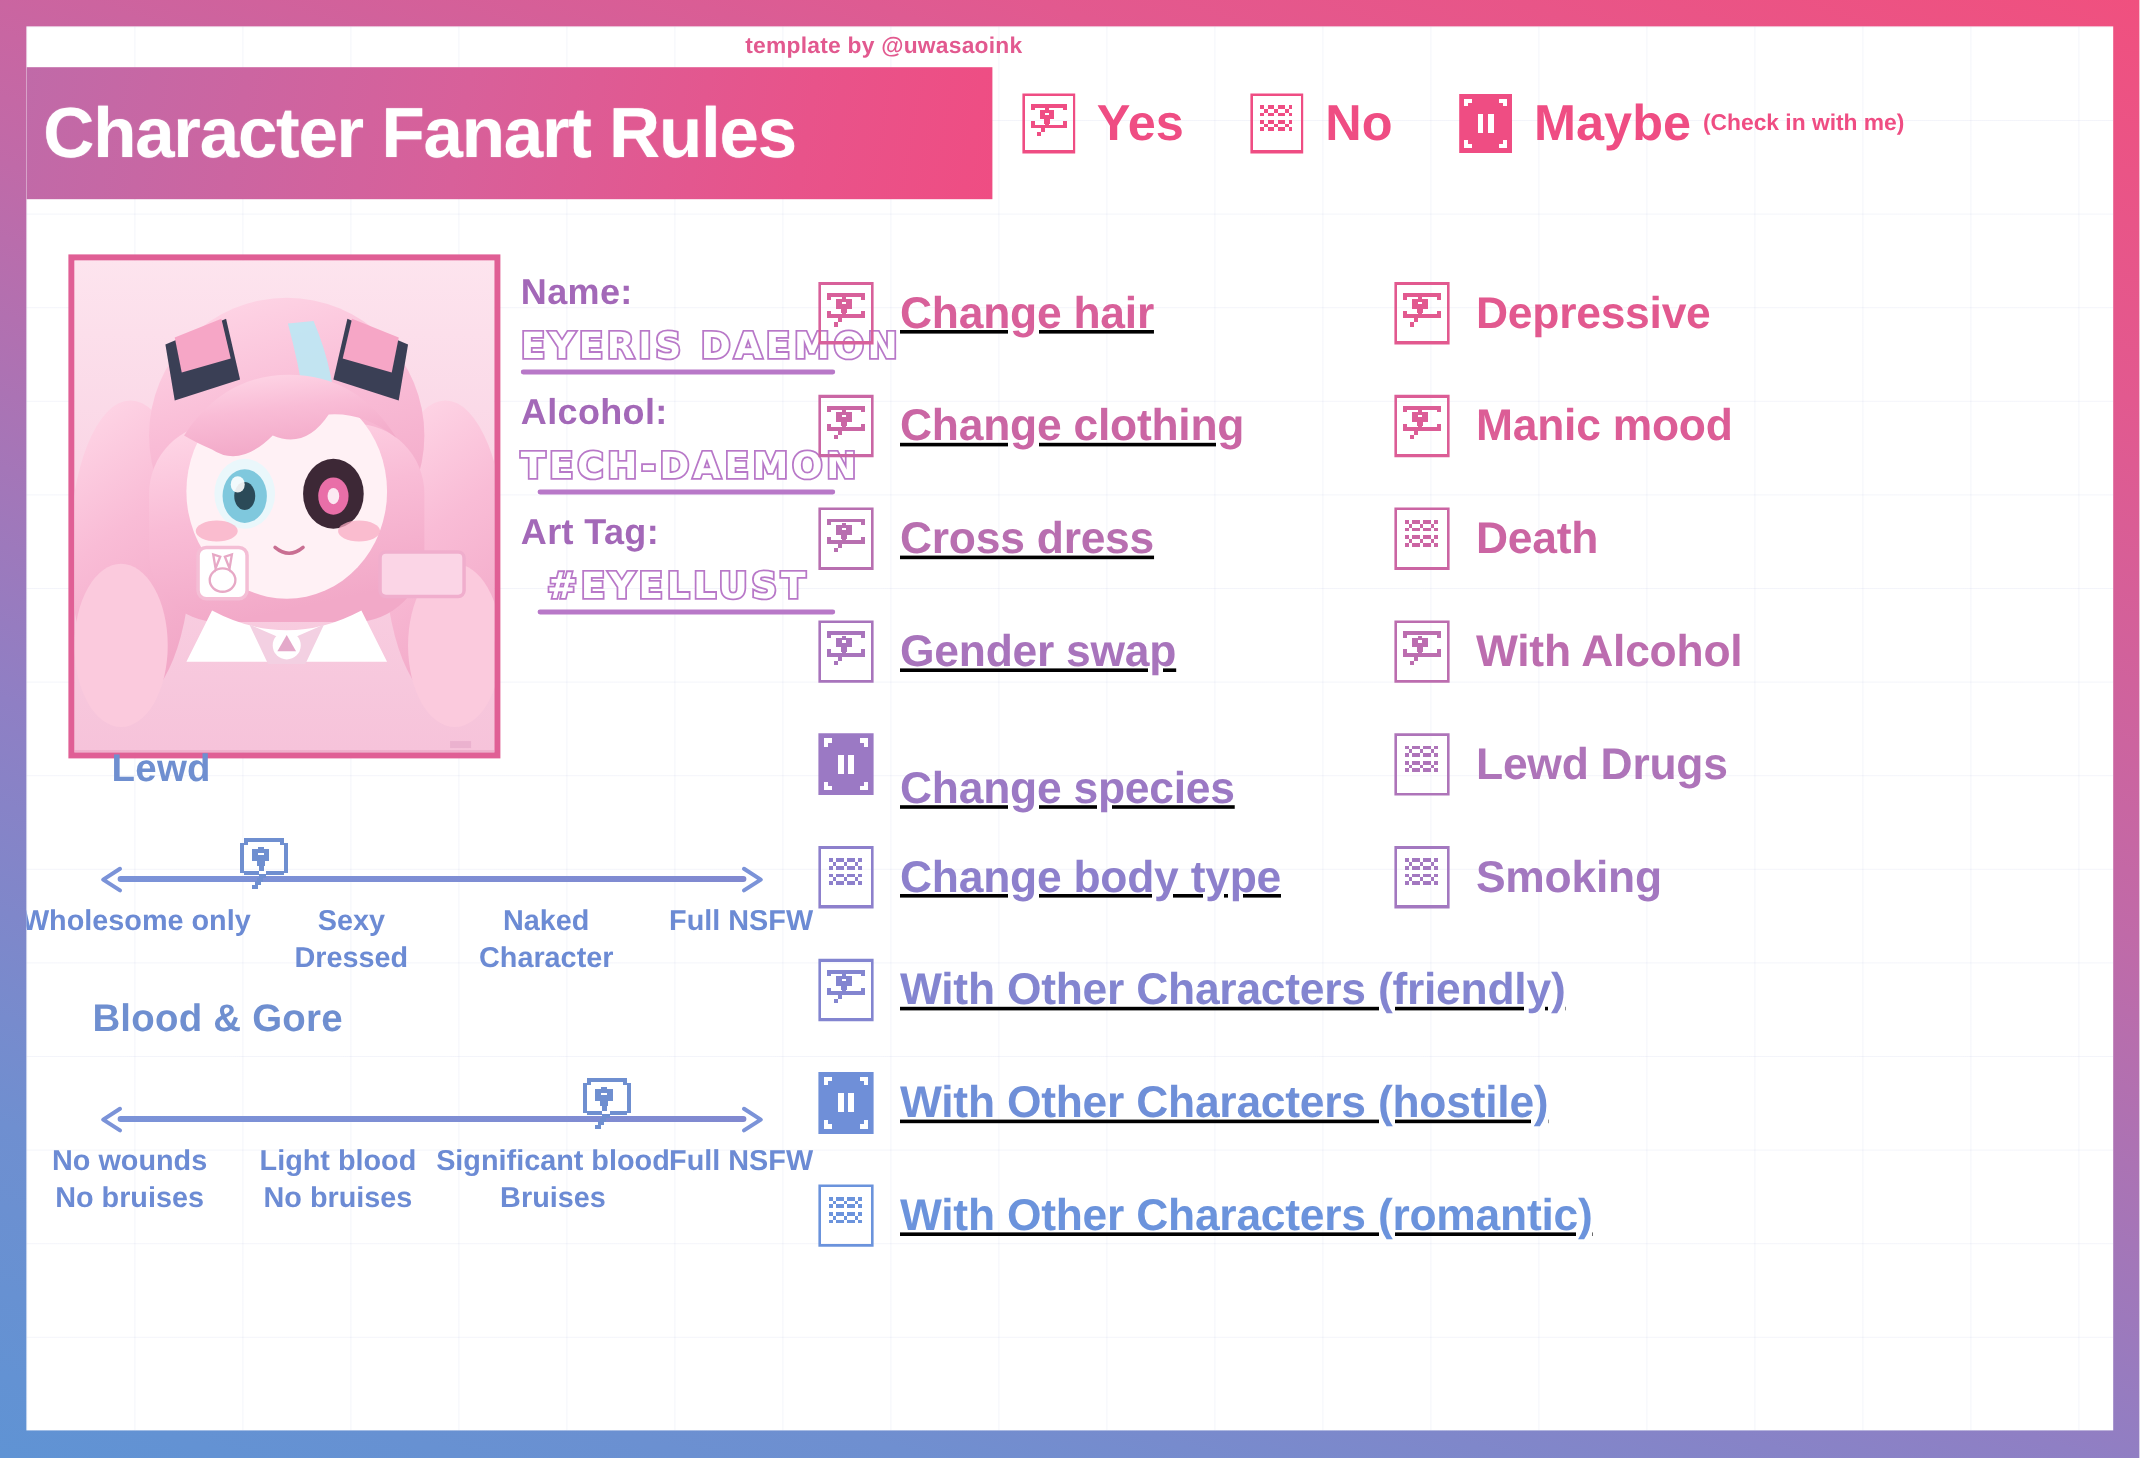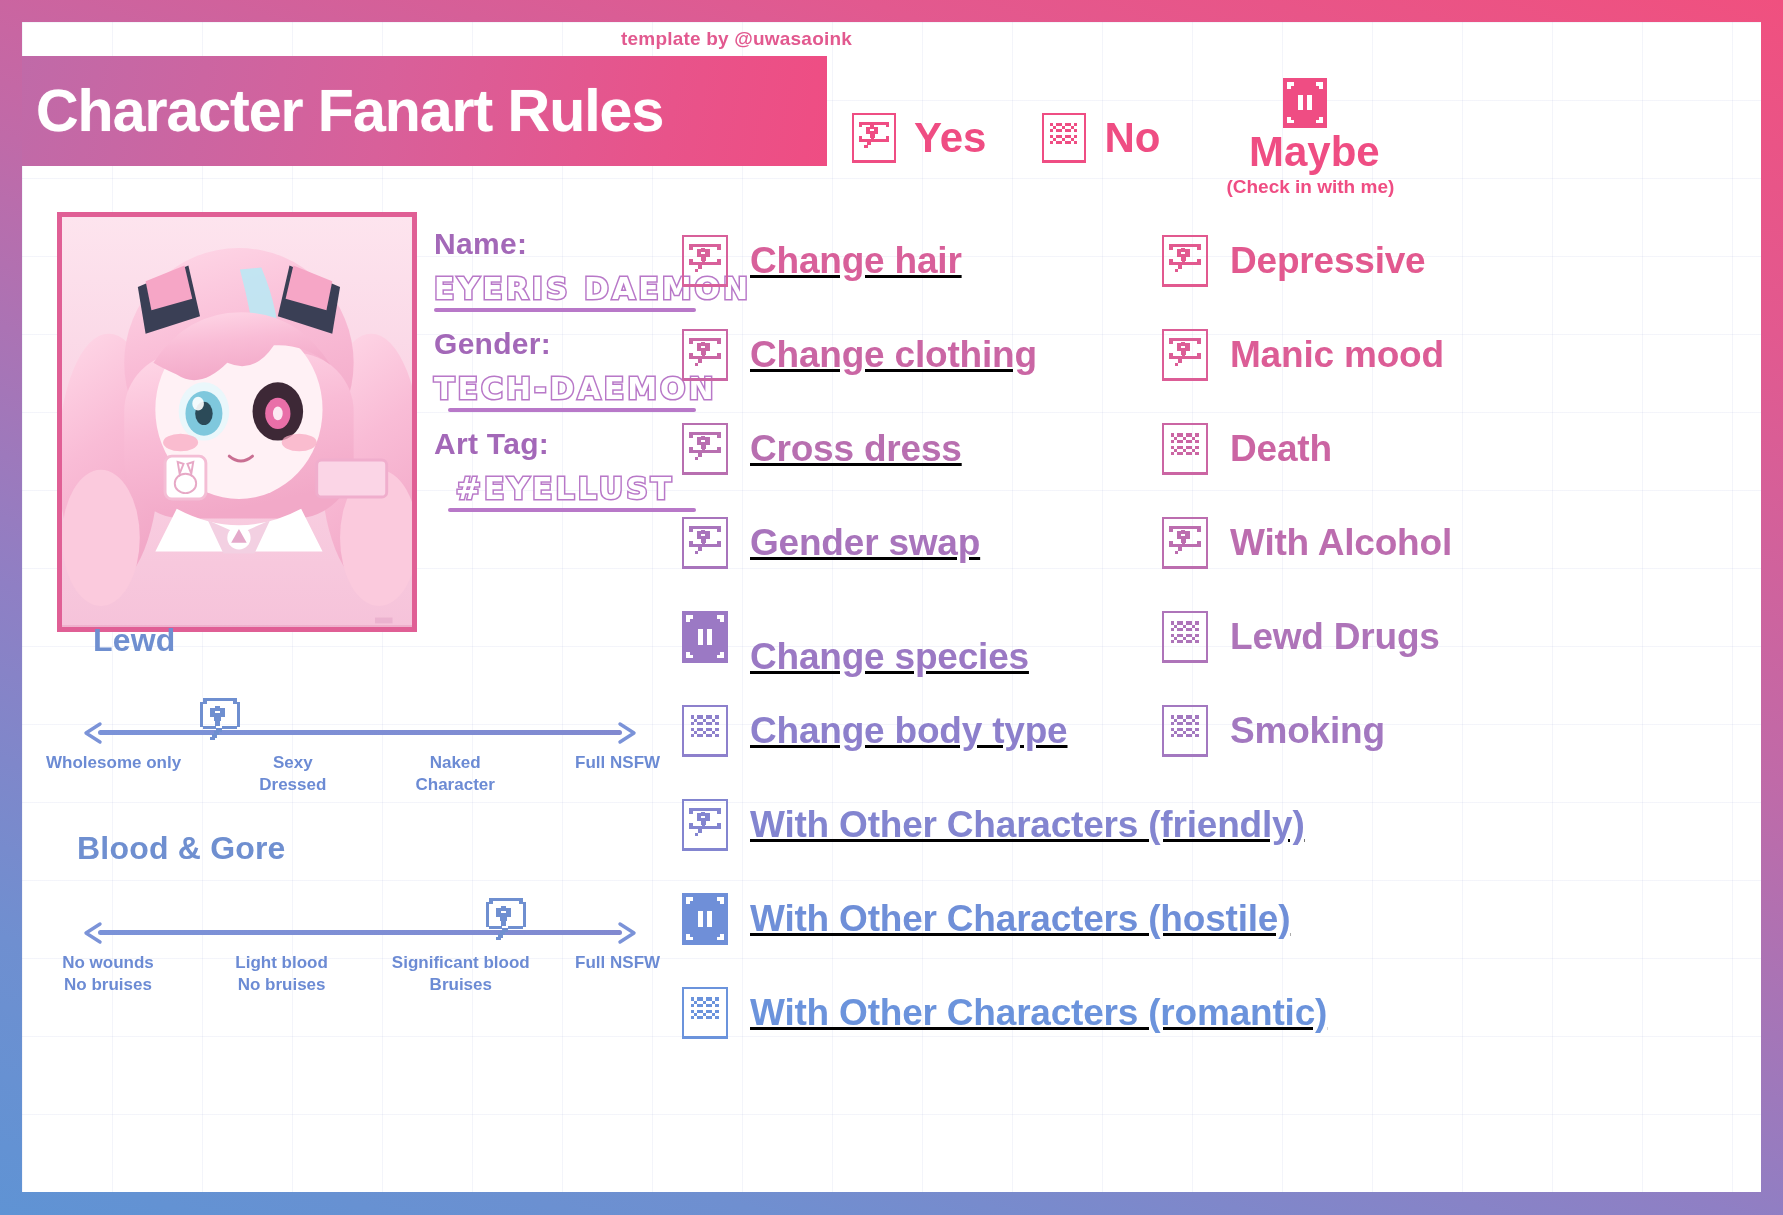--- a/index.html
+++ b/index.html
@@ -55,21 +55,21 @@
   }
 
   
   .legend {
     position: absolute;
     left: 830px; top: 56px;
     display: flex; align-items: center;
     gap: 0px;
   }
   .legend .lg { display: flex; align-items: center; margin-right: 56px; }
-  .legend .lg:last-child { margin-right: 0; flex-direction: column; }
+  .legend .lg:last-child { margin-right: 0; }
   .legend .lbl {
     font-size: 42px; font-weight: bold; color: #ef4d83;
     margin-left: 18px; white-space: nowrap;
   }
   .legend .sub {
     font-size: 19px; font-weight: bold; color: #ef4d83;
     margin-left: 10px; white-space: nowrap;
   }
 
   
@@ -121,21 +121,21 @@
     background: linear-gradient(to right,#7b93d8,#8189d0);
     border-radius: 3px;
   }
   .arw { position: absolute; top: 8px; width: 26px; height: 26px; }
   .arw.l { left: 0; }
   .arw.r { right: 0; }
   .ticks { position: relative; height: 60px; }
   .tick {
     position: absolute; transform: translateX(-50%);
     text-align: center;
-    font-size: 17px; font-weight: bold; color: #6c8bd4;
+    font-size: 24px; font-weight: bold; color: #6c8bd4;
     line-height: 1.3;
     white-space: nowrap;
   }
   .marker { position: absolute; top: -16px; transform: translateX(-50%); }
 
   
   .col { position: absolute; }
   .row { display: flex; align-items: center; }
   .row .rl {
     margin-left: 22px;
@@ -331,21 +331,21 @@
       </svg>
     </div>
 
     <div class="fld" id="fld0" style="left:412px; top:205px; width:262px;">
       <div class="cap">Name:</div>
       <div class="val">EYERIS DAEMON</div>
       <div class="rule"></div>
     </div>
 
     <div class="fld" id="fld1" style="left:412px; top:305px; width:262px;">
-      <div class="cap">Gender:</div>
+      <div class="cap">Alcohol:</div>
       <div class="val" style="text-align:center">TECH-DAEMON</div>
       <div class="rule" style="margin-left:14px;"></div>
     </div>
 
     <div class="fld" id="fld2" style="left:412px; top:405px; width:262px;">
       <div class="cap">Art Tag:</div>
       <div class="val" style="text-align:center">#EYELLUST</div>
       <div class="rule" style="margin-left:14px;"></div>
     </div>
 

